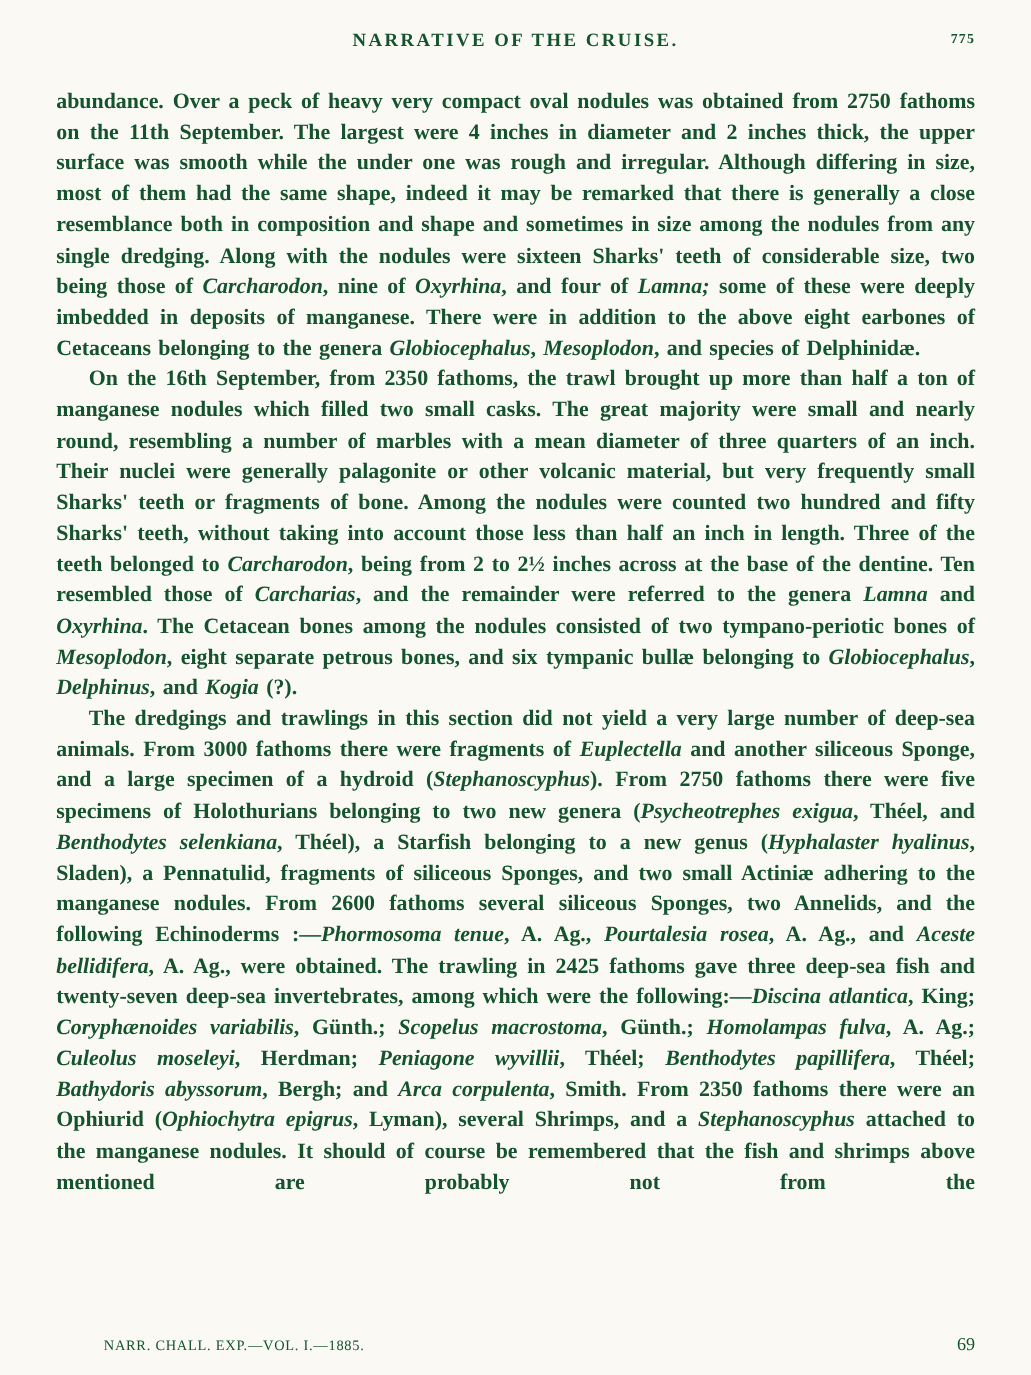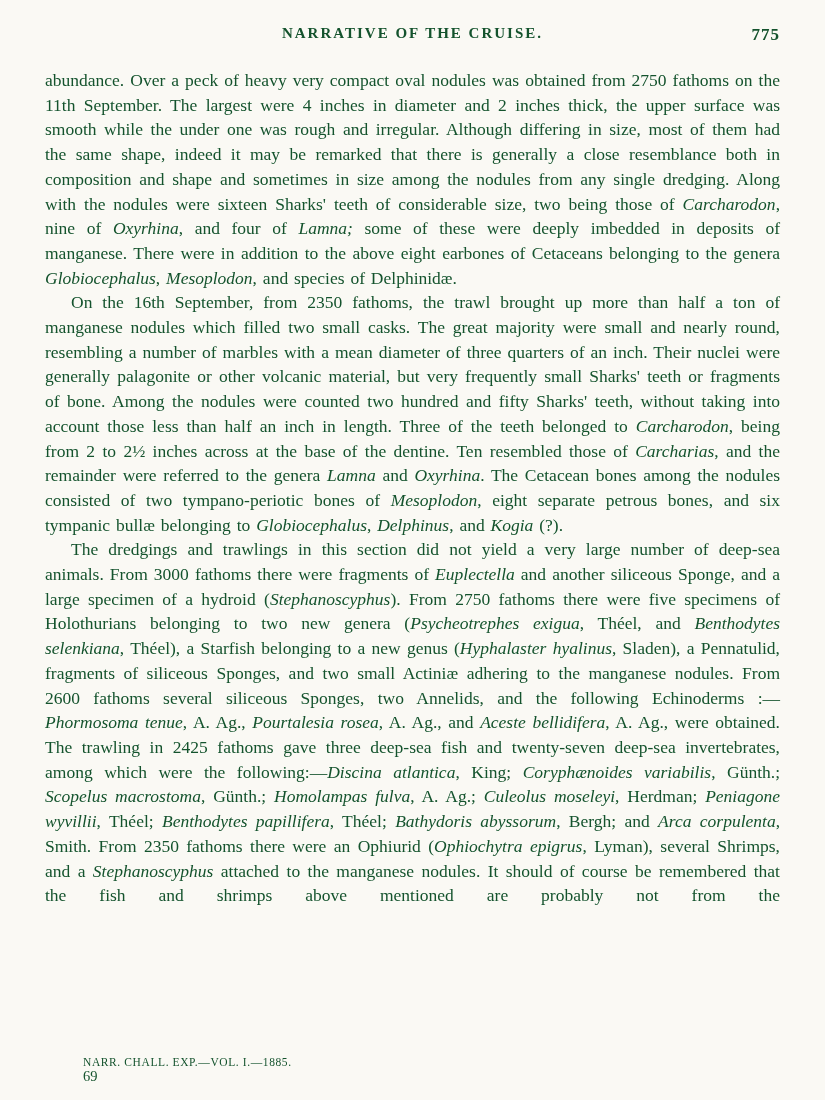--- a/index.html
+++ b/index.html
@@ -29,50 +29,50 @@
     font-weight: bold;
     font-size: 15px;
     letter-spacing: 2px;
     white-space: nowrap;
   }
   .page-number {
     position: absolute;
     right: 0;
     top: 1px;
     font-weight: bold;
-    font-size: 17px;
+    font-size: 11px;
     letter-spacing: 1px;
   }
   .body-text {
     font-size: 17.5px;
     line-height: 24.7px;
     text-align: justify;
     word-spacing: 1.5px;
   }
   .body-text p {
     margin: 0;
+    font-weight: bold;
   }
   .body-text p.indent {
     text-indent: 26px;
   }
   .body-text p:last-child {
     text-align-last: justify;
   }
   .it {
     font-style: italic;
   }
   .footer {
     position: absolute;
     left: 45px;
     right: 45px;
     bottom: 15px;
     display: flex;
     justify-content: space-between;
     align-items: baseline;
-    flex-direction: column;
   }
   .footer-left {
     font-size: 11.5px;
     letter-spacing: 0.6px;
     margin-left: 38px;
   }
   .footer-right {
     font-size: 14.5px;
   }
 </style>

